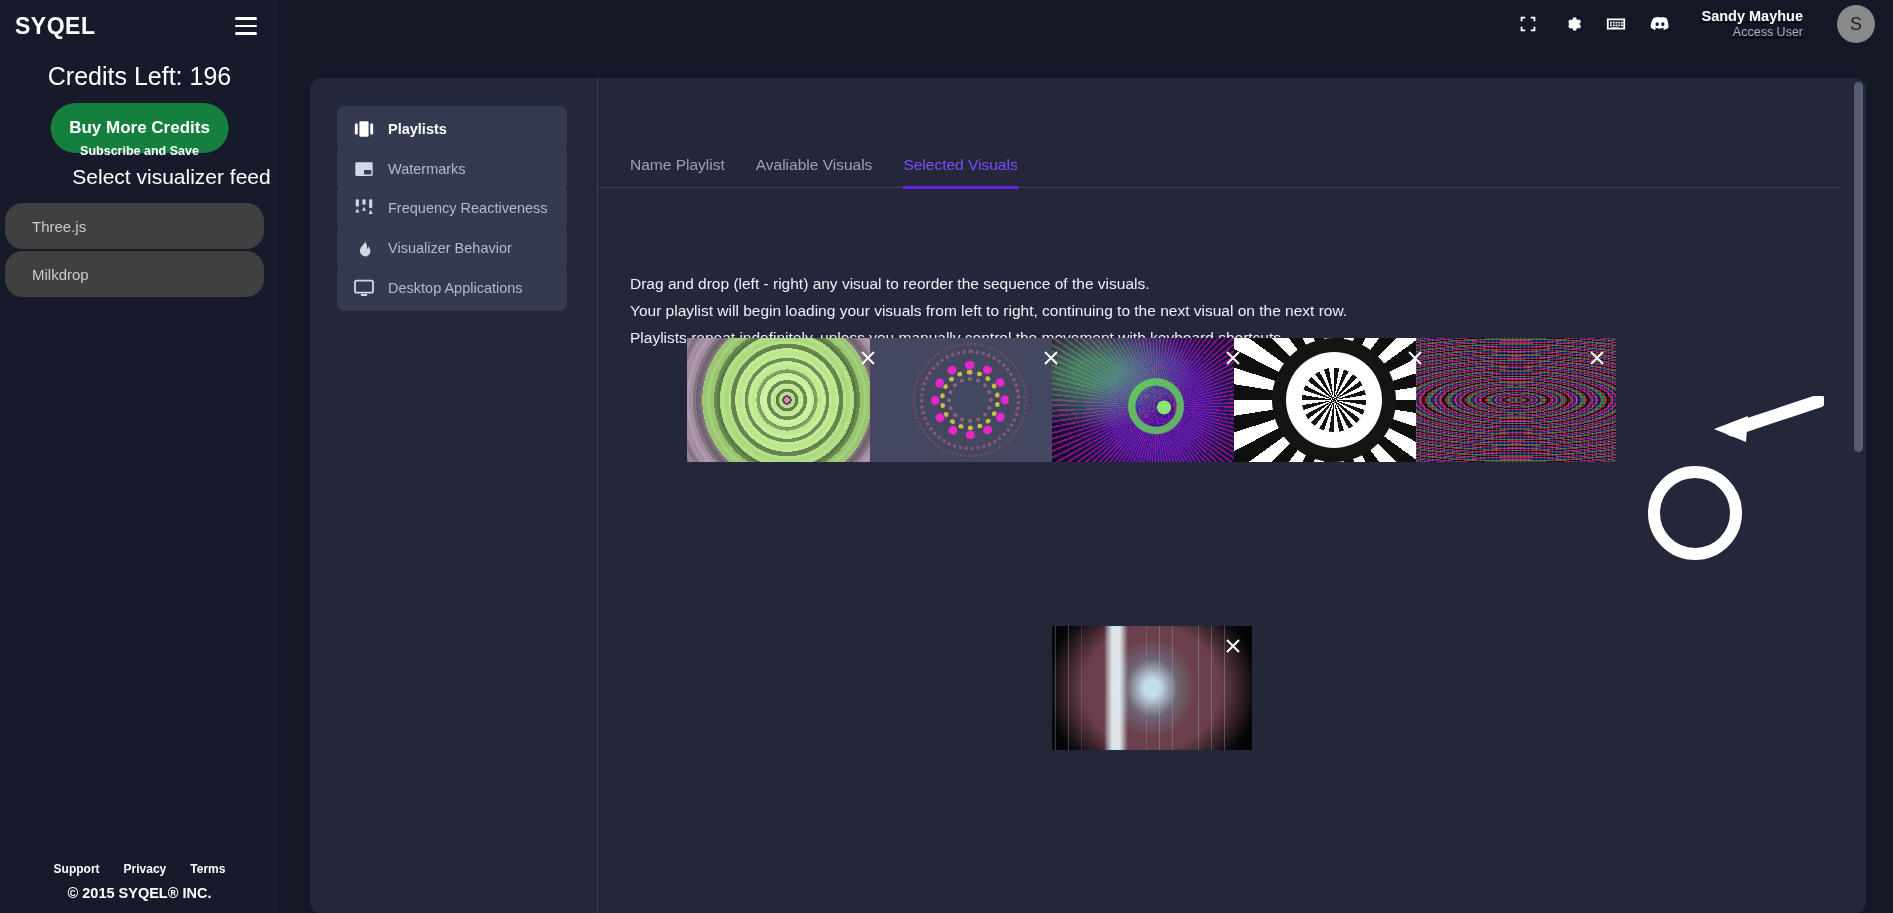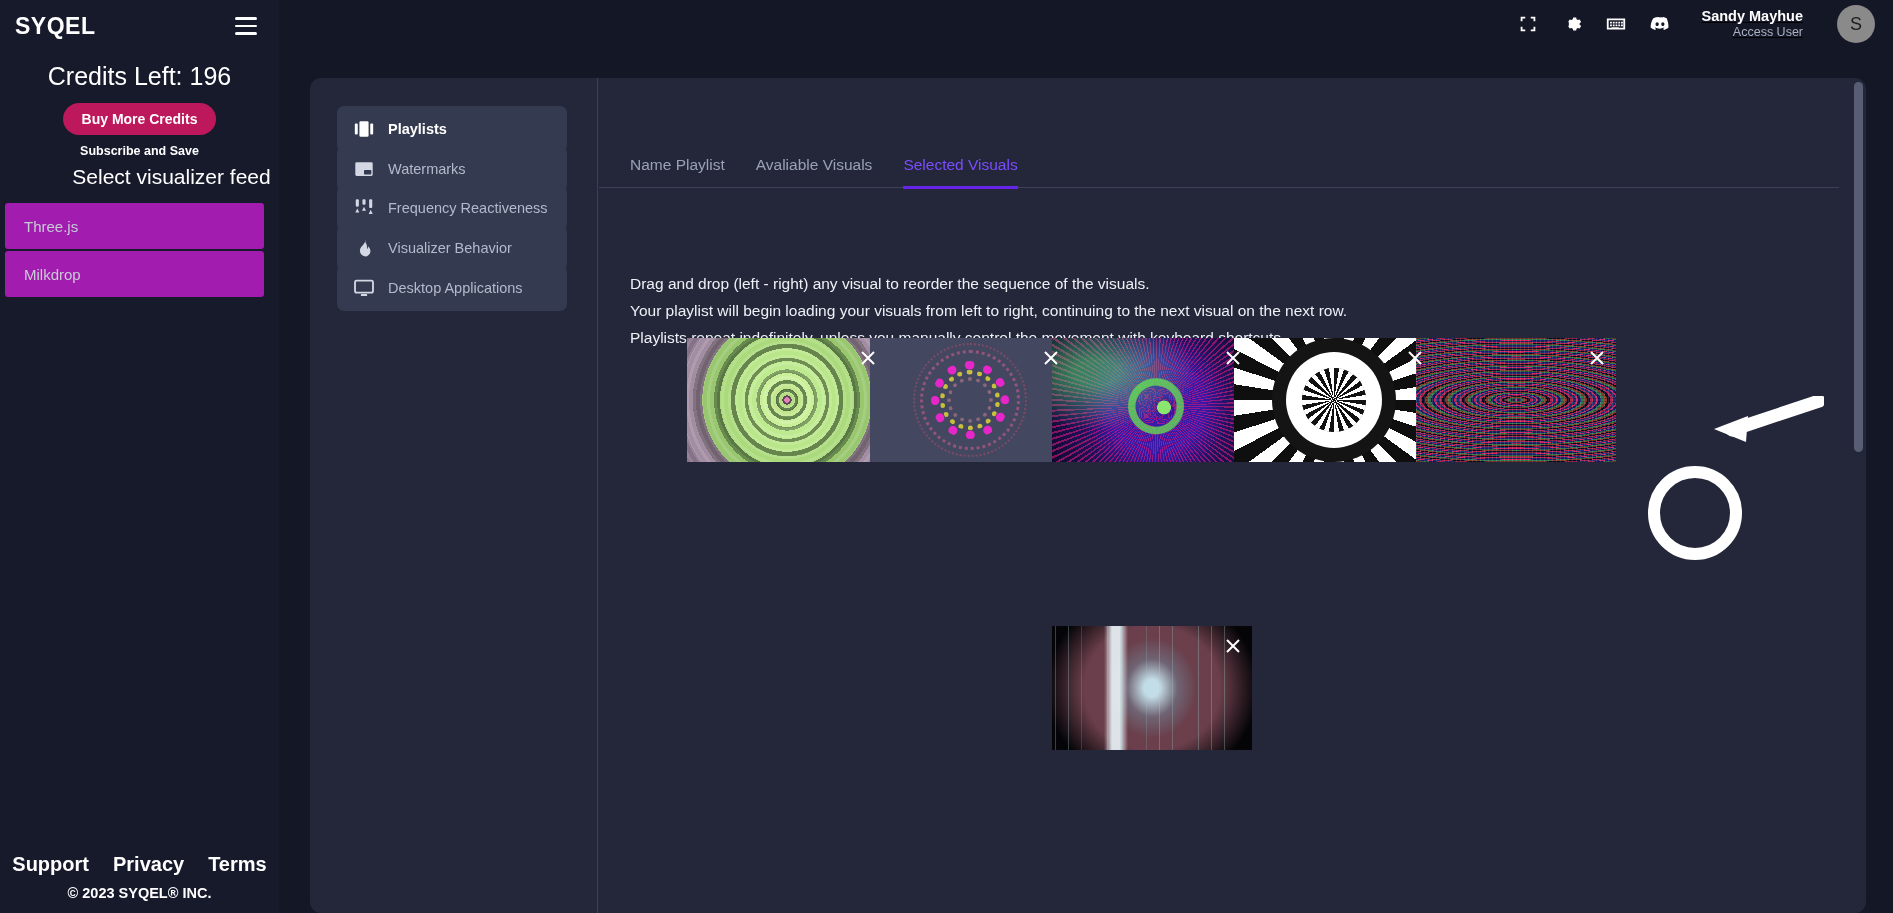--- a/index.html
+++ b/index.html
@@ -32,54 +32,54 @@
     cursor: pointer;
   }
   #hamburger span { display: block; height: 2.6px; width: 100%; background: #ffffff; border-radius: 2px; }
 
   #credits-title {
     position: absolute; left: 0; top: 62px; width: 279px;
     text-align: center; font-size: 25px; color: #ffffff; font-weight: 400;
   }
   #buy-credits {
     position: absolute; left: 50%; transform: translateX(-50%); top: 103px;
-    background: #be185d; color: #ffffff;
+    background: #15803d; color: #ffffff;
     border: none; border-radius: 999px;
-    padding: 8px 19px; font-size: 14px; font-weight: bold;
+    padding: 15px 19px; font-size: 17px; font-weight: bold;
     font-family: "Liberation Sans", sans-serif; cursor: pointer;
     white-space: nowrap;
   }
   #subscribe-note {
     position: absolute; left: 0; top: 144px; width: 279px;
     text-align: center; font-size: 12.5px; color: #ffffff; font-weight: bold;
   }
   #feed-title {
     position: absolute; left: 0; top: 165px; width: 279px;
     text-align: center; font-size: 21px; color: #ffffff; margin-left: 32px;
   }
   .feed-item {
     position: absolute; left: 5px; width: 259px; height: 46px;
-    background: #a21caf; border-radius: 3px;
+    background: #404040; border-radius: 18px;
     display: flex; align-items: center;
-    padding-left: 19px;
+    padding-left: 27px;
     font-size: 15px; color: #c8cbd6; cursor: pointer;
   }
   #feed-0 { top: 203px; }
   #feed-1 { top: 251px; }
 
   #sidebar-footer {
     position: absolute; bottom: 0; left: 0; width: 279px;
     padding-bottom: 12px; text-align: center;
   }
   #footer-links {
     display: flex; justify-content: center; gap: 24px;
     margin-bottom: 9px;
   }
   #footer-links a {
-    font-size: 20px; color: #ffffff; font-weight: bold;
+    font-size: 12px; color: #ffffff; font-weight: bold;
     text-decoration: none; cursor: pointer;
   }
   #copyright { font-size: 14.5px; color: #ffffff; font-weight: bold; }
 
   
   #header-right {
     position: absolute; right: 18px; top: 0; height: 48px;
     display: flex; align-items: center; gap: 22px;
   }
   .hdr-icon {
@@ -299,21 +299,21 @@
     <div class="feed-item" id="feed-0">Three.js</div>
     <div class="feed-item" id="feed-1">Milkdrop</div>
   </div>
 
   <div id="sidebar-footer">
     <div id="footer-links">
       <a>Support</a>
       <a>Privacy</a>
       <a>Terms</a>
     </div>
-    <div id="copyright">© 2023 SYQEL® INC.</div>
+    <div id="copyright">© 2015 SYQEL® INC.</div>
   </div>
 </div>
 
 <div id="header-right">
   <div class="hdr-icon">
     <svg viewBox="0 0 24 24">
         <path d="M4 9V4h5v2H6v3H4zm11-5h5v5h-2V6h-3V4zM4 15h2v3h3v2H4v-5zm16 0v5h-5v-2h3v-3h2z"></path>
       </svg>
   </div>
   <div class="hdr-icon">

